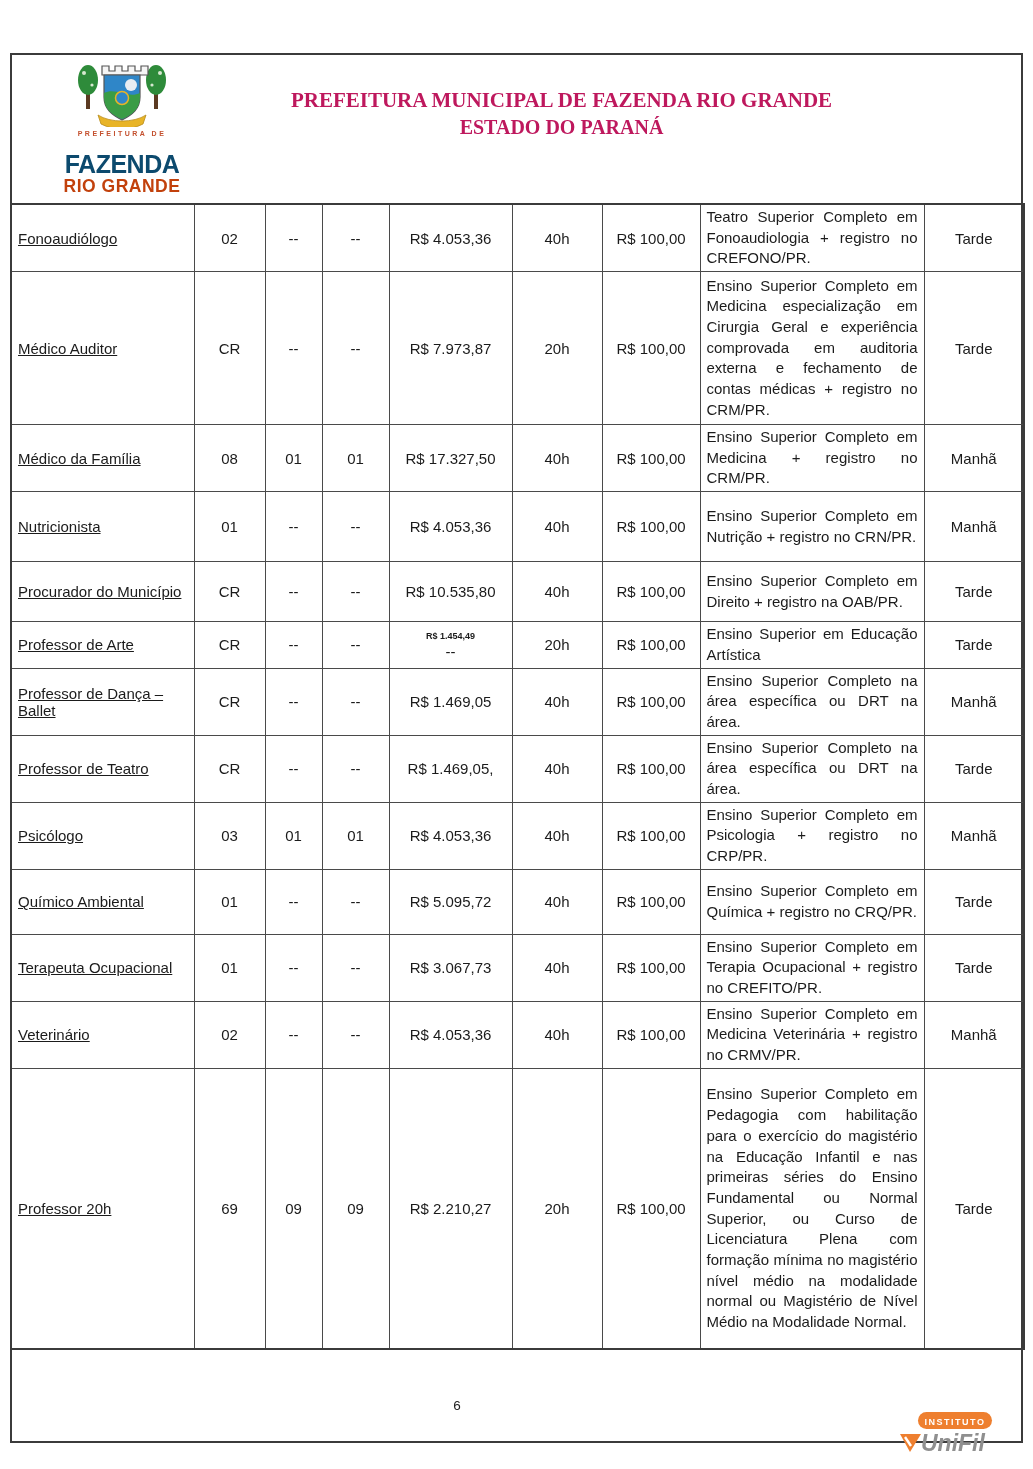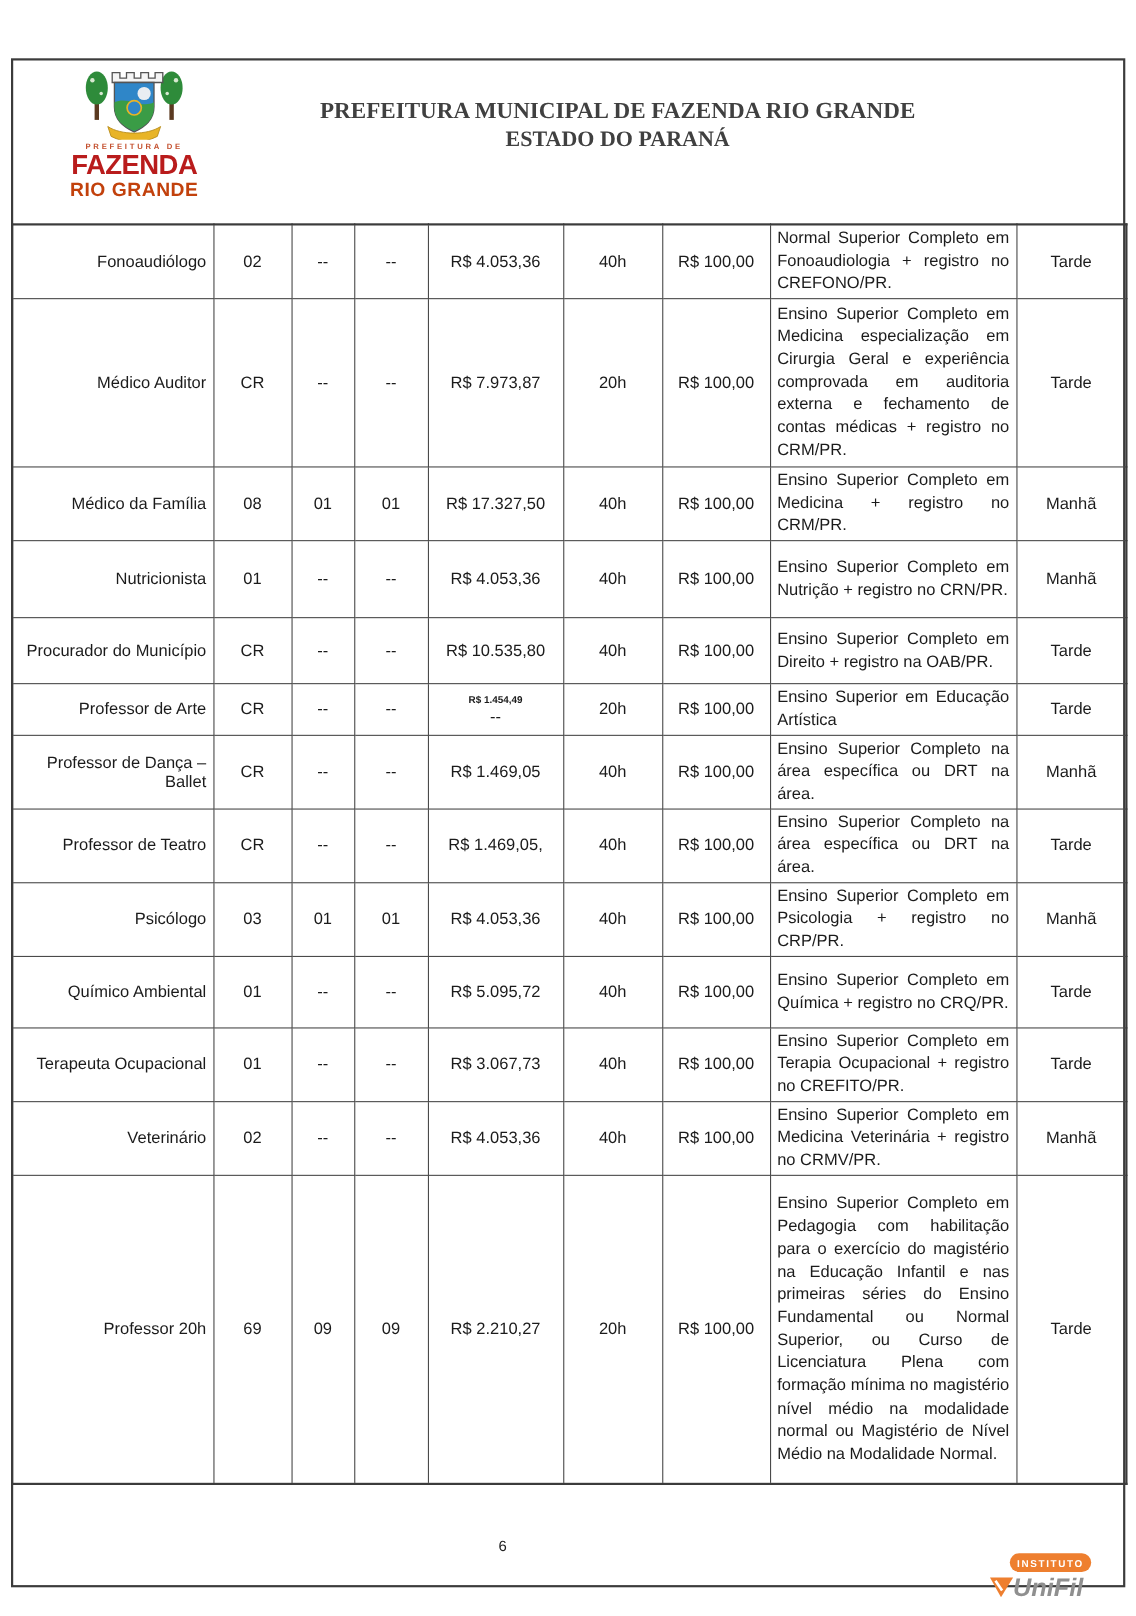--- a/index.html
+++ b/index.html
@@ -9,39 +9,39 @@
   }
   .page {
     position:absolute; left:10px; top:53px; width:1009px; height:1386px;
     border:2px solid #3b3b3b; background:#fff;
   }
   
   .header { position:relative; height:148px; }
   .logo { position:absolute; left:40px; top:8px; width:140px; text-align:center; }
   .crest { display:block; margin:0 auto 2px auto; }
   .logo-pretitle { font-size:7px; letter-spacing:2.5px; color:#c4502e; font-weight:bold; line-height:1.4; }
-  .logo-name1 { font-size:25px; font-weight:800; color:#b91c1c; line-height:0.95; letter-spacing:-0.5px; }
+  .logo-name1 { font-size:25px; font-weight:800; color:#0c4a6e; line-height:0.95; letter-spacing:-0.5px;margin-top:14px; }
   .logo-name2 { font-size:17.5px; font-weight:800; color:#c2410c; line-height:1.05; letter-spacing:0.5px; }
   .title-block {
     position:absolute; left:130px; right:40px; top:32px; text-align:center;
-    font-family:"Liberation Serif", serif; font-weight:bold; color:#404040;
+    font-family:"Liberation Serif", serif; font-weight:bold; color:#be185d;
   }
   .title-line1 { font-size:21px; line-height:1.3; }
   .title-line2 { font-size:20px; line-height:1.3; }
   
   table.jobs {
     position:absolute; top:148px; left:-2px; width:1013px;
     border-collapse:collapse; table-layout:fixed;
     border:2px solid #3b3b3b;
   }
   table.jobs td {
     border:1px solid #4a4a4a; font-size:15px; vertical-align:middle;
     padding:2px 6px; overflow:hidden;
   }
-  td.c-cargo { text-align:right; padding-left:9px; }
+  td.c-cargo { text-align:left; padding-left:9px;text-decoration:underline; }
   td.c-center { text-align:center; }
   td.c-req { text-align:justify; padding:3px 9px; font-size:14.5px; line-height:1.38; }
   td.cell-top { vertical-align:top; padding-top:9px; }
   td.period-top { vertical-align:top; padding-top:6px; }
   .sal-note { display:block; font-size:9px; font-weight:bold; line-height:1.4; }
   
   .page-num { position:absolute; left:430px; top:1343px; width:30px; text-align:center; font-size:13.5px; color:#222; }
   .unifil { position:absolute; left:882px; top:1355px;text-decoration:underline; }
 </style>
 </head>
@@ -95,21 +95,21 @@
     </colgroup>
     <tbody id="rows-body">
         <tr style="height: 60px;">
           <td class="c-cargo">Fonoaudiólogo</td>
           <td class="c-center">02</td>
           <td class="c-center cell-top">--</td>
           <td class="c-center cell-top">--</td>
           <td class="c-center"><span>R$ 4.053,36</span></td>
           <td class="c-center">40h</td>
           <td class="c-center">R$ 100,00</td>
-          <td class="c-req">Normal Superior Completo em Fonoaudiologia + registro no CREFONO/PR.</td>
+          <td class="c-req">Teatro Superior Completo em Fonoaudiologia + registro no CREFONO/PR.</td>
           <td class="c-center">Tarde</td>
         </tr>
         <tr style="height: 153px;">
           <td class="c-cargo">Médico Auditor</td>
           <td class="c-center">CR</td>
           <td class="c-center cell-top">--</td>
           <td class="c-center cell-top">--</td>
           <td class="c-center"><span>R$ 7.973,87</span></td>
           <td class="c-center">20h</td>
           <td class="c-center">R$ 100,00</td>

